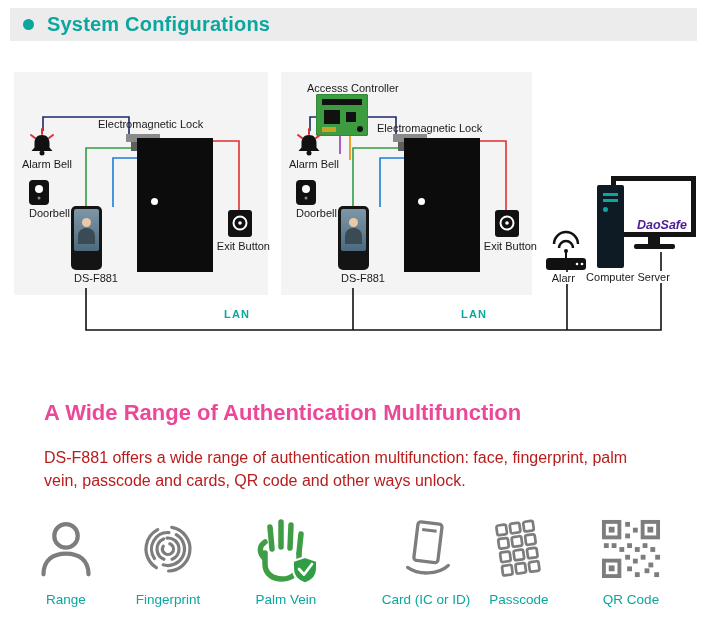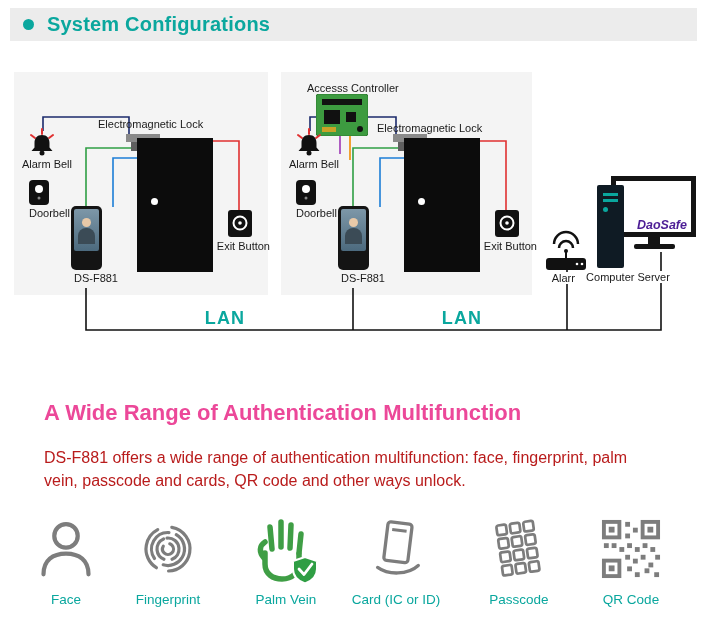--- a/index.html
+++ b/index.html
@@ -19,22 +19,22 @@
   .panel { position:absolute; }
   .lbl { position:absolute; font-size:11px; color:#1a1a1a; text-align:right; white-space:nowrap; }
   .lbl.la { text-align:right; }
   .door { position:absolute; width:76px; height:134px; background:#0c0c0c; }
   .handle { position:absolute; left:14px; top:60px; width:7px; height:7px; border-radius:50%; background:#fff; }
   .device { position:absolute; width:31px; height:64px; background:#141414; border-radius:5px; }
   .device .screen { position:absolute; left:3px; right:3px; top:3px; height:42px; border-radius:2px;
                     background:linear-gradient(180deg,#7d97a8,#4c6a7e); overflow:hidden; }
   .device .head { position:absolute; left:8px; top:9px; width:9px; height:9px; border-radius:50%; background:#e8c9a8; }
   .device .body { position:absolute; left:4px; top:19px; width:17px; height:16px; border-radius:8px 8px 0 0; background:#3b4b56; }
-  .lan-lbl { position:absolute; width:44px; text-align:center; color:#0aa79e; font-weight:bold;
-             font-size:18px; letter-spacing:1.2px; }
+  .lan-lbl { position:absolute; width:44px; text-align:left; color:#0aa79e; font-weight:bold;
+             font-size:11px; letter-spacing:1.2px;margin-left:21px; }
   .net-lbl { position:absolute; font-size:11px; color:#1a1a1a; text-align:center; background:#fff; white-space:nowrap; }
 
   
   .monitor { position:absolute; left:611px; top:176px; width:85px; height:61px;
              border:5px solid #141414; background:#fff; }
   .monitor .brand { position:absolute; right:4px; top:17px; color:#4c1d95; font-weight:bold;
                     font-style:italic; font-size:12.5px;margin-top:20px; }
   .mon-neck { position:absolute; left:648px; top:237px; width:12px; height:7px; background:#141414; }
   .mon-base { position:absolute; left:634px; top:244px; width:41px; height:5px; background:#141414; border-radius:2px; }
   .tower { position:absolute; left:597px; top:185px; width:27px; height:83px; background:#0f1b24; border-radius:2px; }
@@ -209,21 +209,21 @@
 
   <div class="auth-item" style="left:6px;">
     <div class="icon-box">
       <svg width="60" height="62" viewBox="0 0 64 66">
         <g stroke="#7d7d7d" stroke-width="4.5" fill="none" stroke-linecap="round">
           <circle cx="32" cy="19" r="12.5"></circle>
           <path d="M8 60 C8 45 18 38 32 38 C46 38 56 45 56 60"></path>
         </g>
       </svg>
     </div>
-    <span class="auth-label">Face</span>
+    <span class="auth-label">Range</span>
   </div>
 
   <div class="auth-item" style="left:108px;">
     <div class="icon-box">
       <svg width="62" height="66" viewBox="0 0 64 72">
         <g stroke="#7d7d7d" stroke-width="3.5" fill="none" stroke-linecap="round">
           <circle cx="32" cy="36" r="24" stroke-dasharray="70 14 50 17" transform="rotate(-80 32 36)"></circle>
           <circle cx="32" cy="36" r="18" stroke-dasharray="52 12 40 10" transform="rotate(-60 32 36)"></circle>
           <circle cx="32" cy="36" r="12" stroke-dasharray="34 9 28 6" transform="rotate(-95 32 36)"></circle>
           <circle cx="32" cy="36" r="6" stroke-dasharray="26 8" transform="rotate(-45 32 36)"></circle>
@@ -244,21 +244,21 @@
           <path d="M50 42 L52 23"></path>
           <path d="M16 42 L16 53 C16 63 24 68 33 68 C43 68 50 62 50 51 L50 43"></path>
         </g>
         <path d="M56 46 L68 50 V58 C68 65.5 63 70 56 72.5 C49 70 44 65.5 44 58 V50 Z" fill="#2f9e44" stroke="#fff" stroke-width="2"></path>
         <polyline points="50,58 55,63.5 63,53" stroke="#fff" stroke-width="2.8" fill="none" stroke-linecap="round" stroke-linejoin="round"></polyline>
       </svg>
     </div>
     <span class="auth-label">Palm Vein</span>
   </div>
 
-  <div class="auth-item" style="left:336px;">
+  <div class="auth-item" style="left:366px;">
     <div class="icon-box">
       <svg width="62" height="64" viewBox="0 0 64 66">
         <g stroke="#7d7d7d" stroke-width="3.4" fill="none" stroke-linecap="round">
           <g transform="rotate(7 33 30)">
             <rect x="21" y="6" width="25" height="40" rx="3"></rect>
             <rect x="26" y="12" width="15" height="3.2" fill="#7d7d7d" stroke="none"></rect>
           </g>
           <path d="M13 52 C24 60 44 60 55 50"></path>
         </g>
       </svg>

